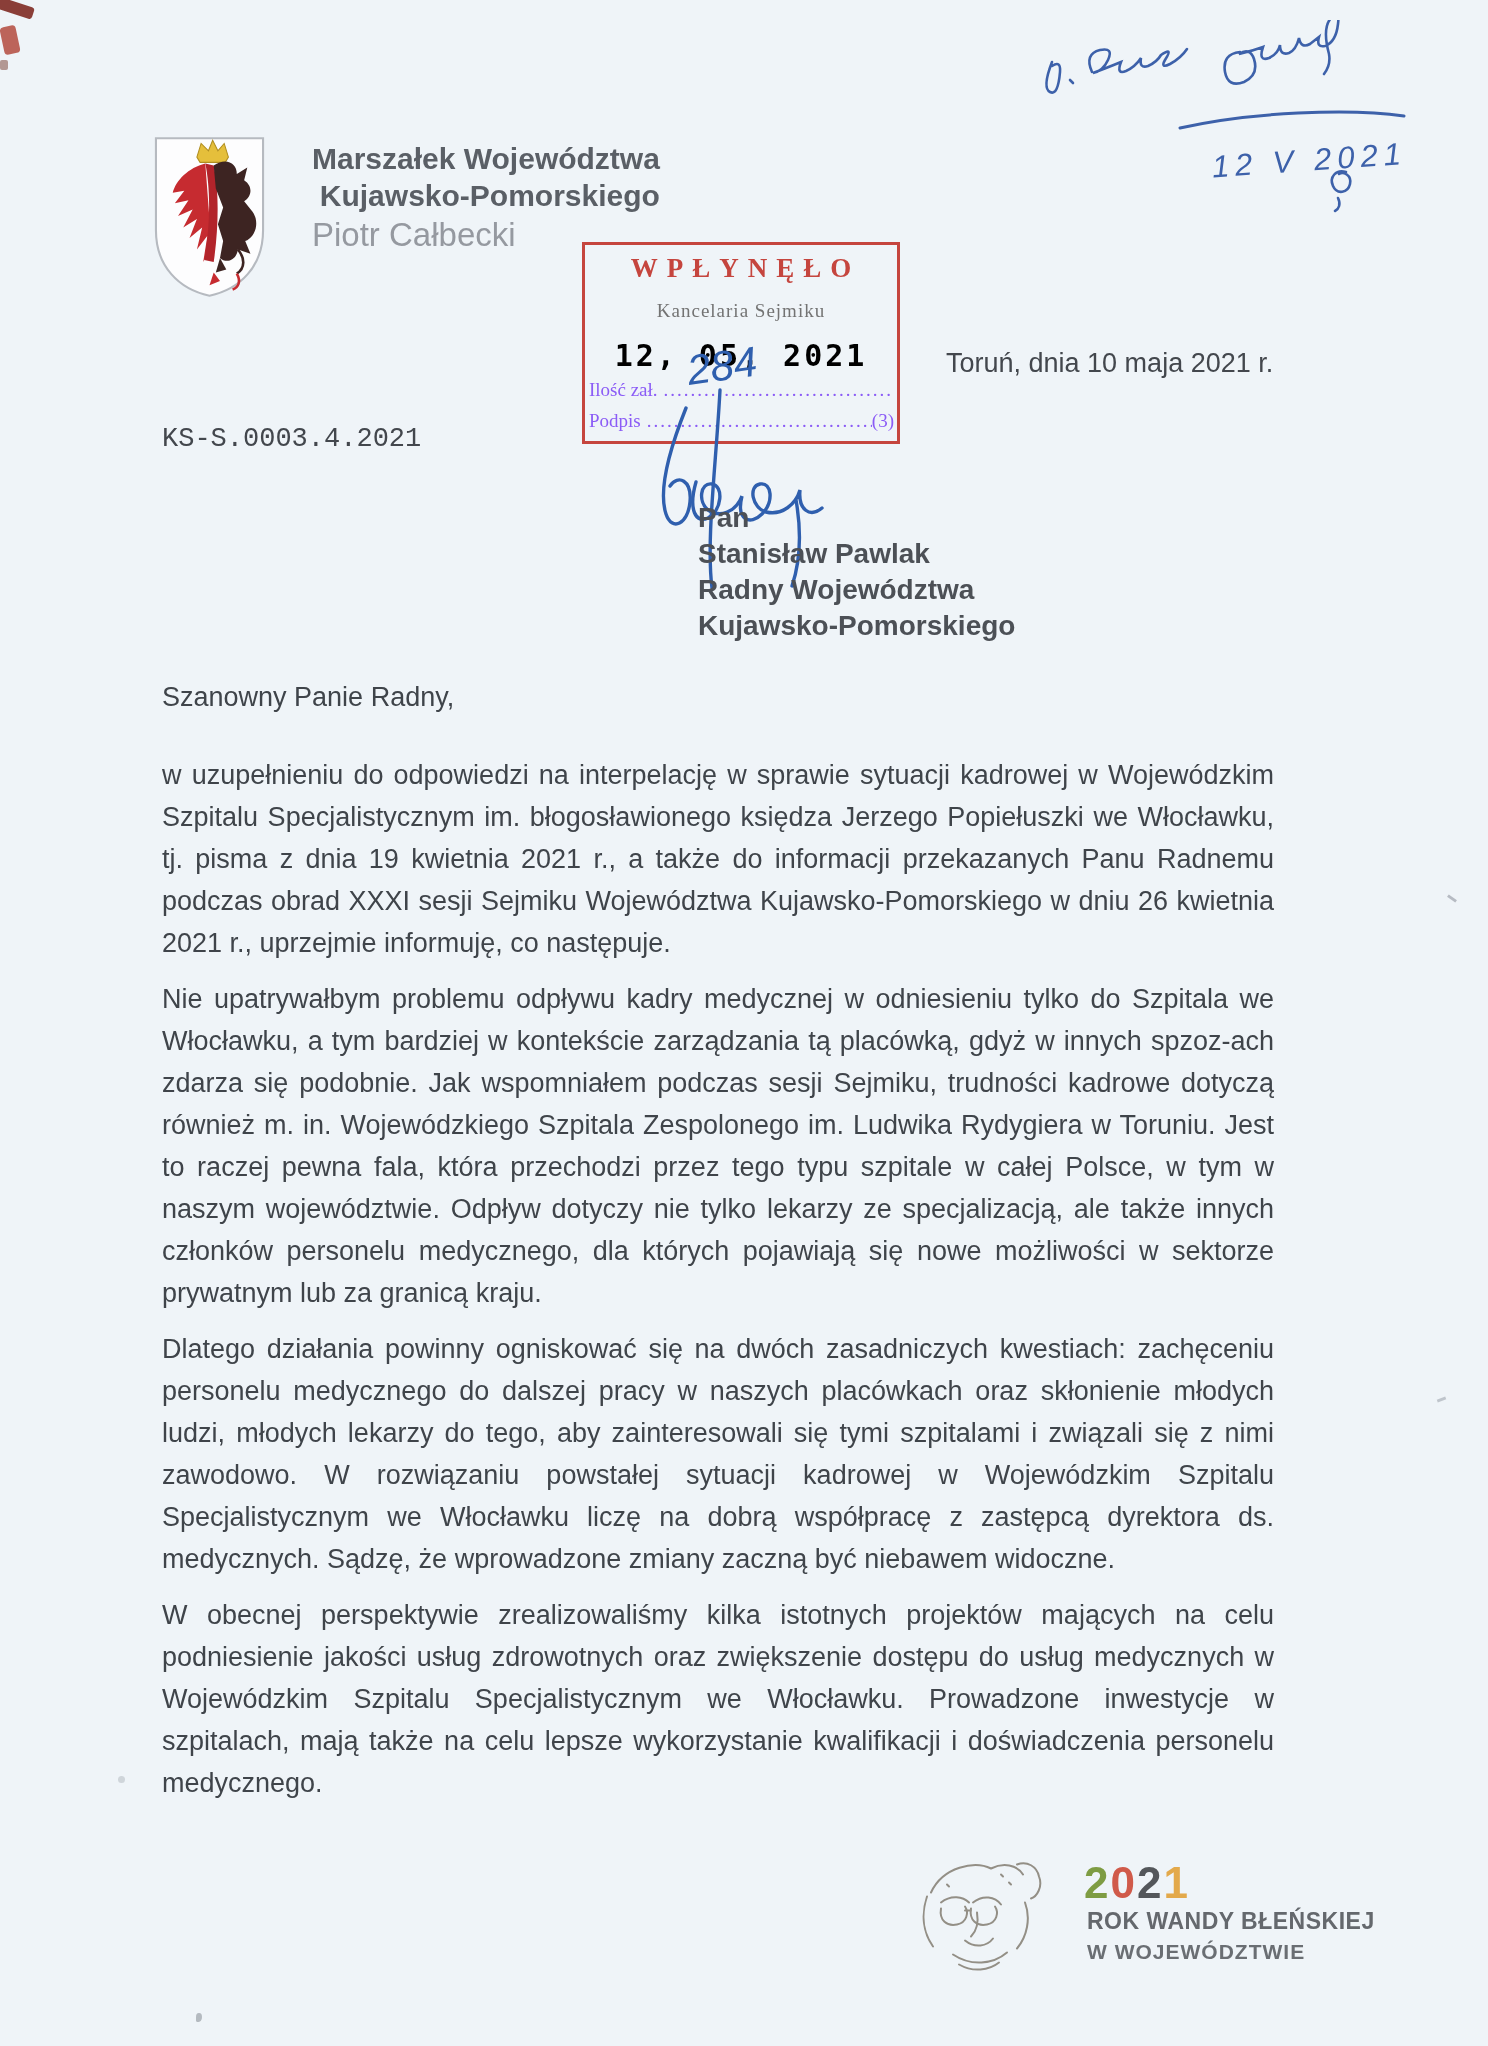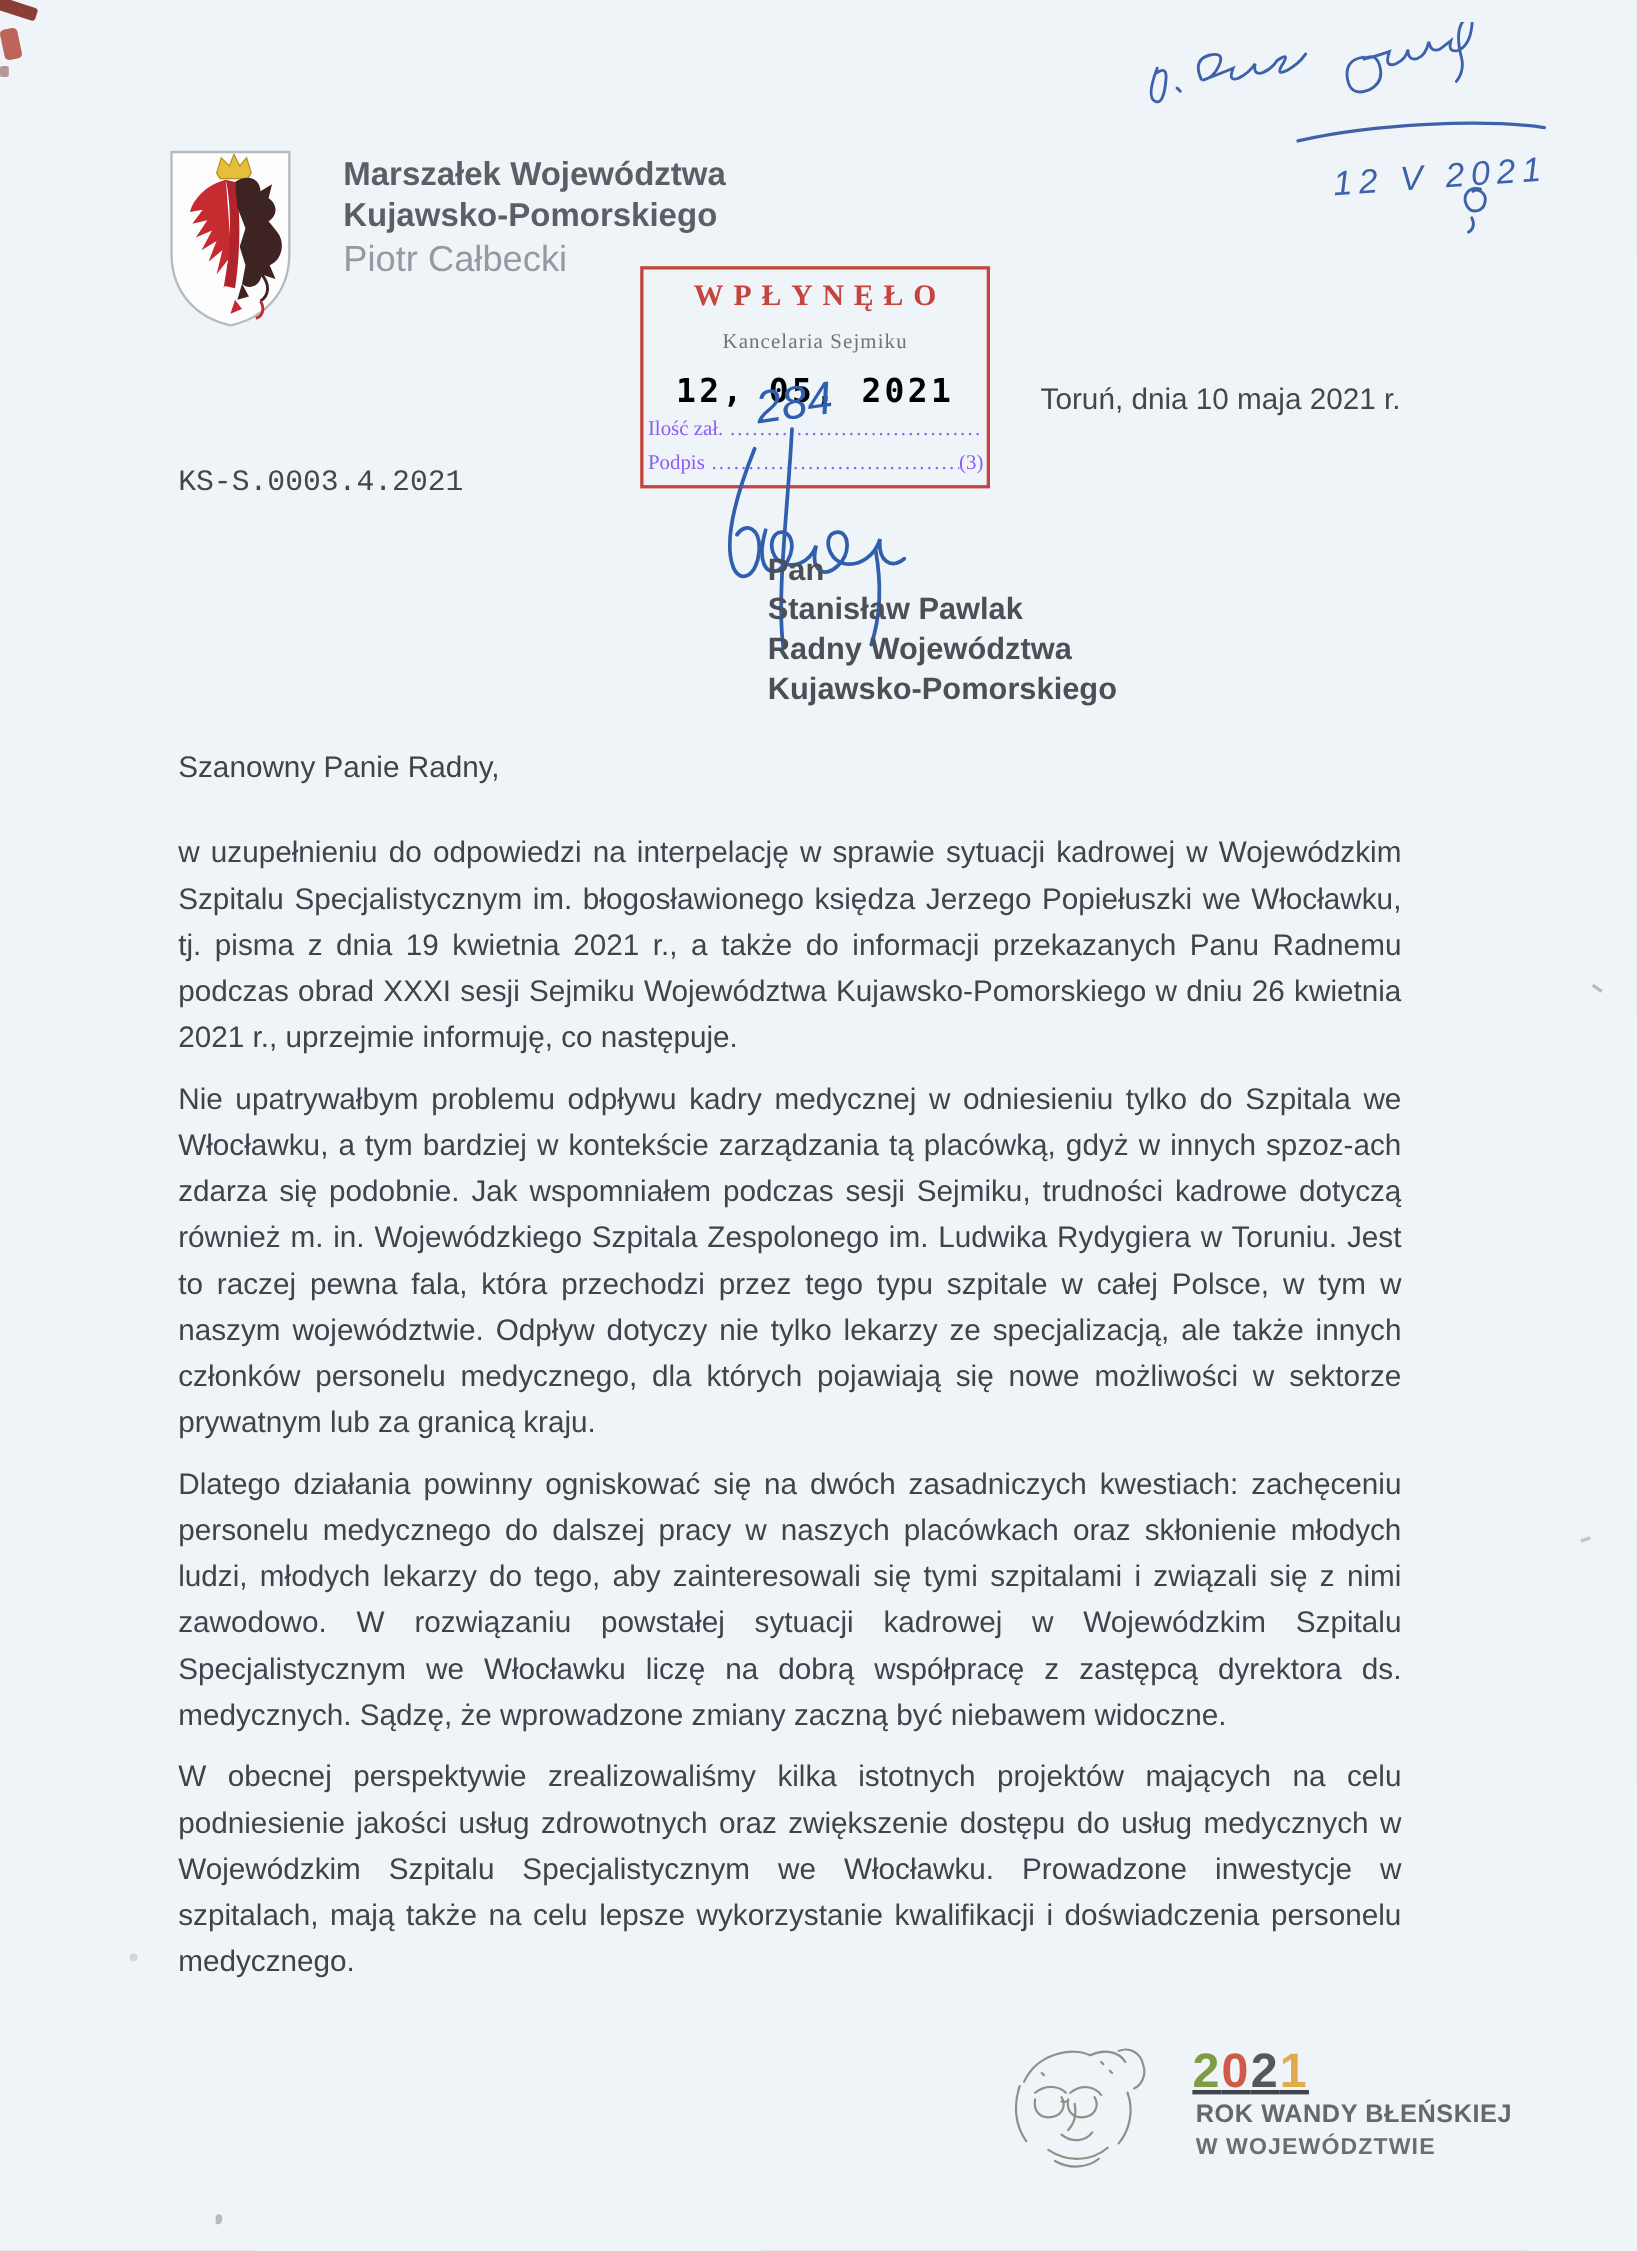--- a/index.html
+++ b/index.html
@@ -6,21 +6,21 @@
   html,body{margin:0;padding:0;background:#d9dde2;}
   .page{
     position:relative;width:1488px;height:2046px;overflow:hidden;
     background:#eff4f8;
     font-family:"Liberation Sans", sans-serif;
     color:#3f444a;
   }
   
   .crest{position:absolute;left:147px;top:134px;width:125px;height:168px;}
   .lh-text{position:absolute;left:312px;top:140px;}
-  .lh-title{font-size:30px;font-weight:700;color:#5a5f66;line-height:37px;}
+  .lh-title{font-size:30px;font-weight:700;color:#5a5f66;line-height:37px;text-align:right;}
   .lh-name{font-size:33px;font-weight:400;color:#9599a0;line-height:37px;margin-top:2px;}
   
   .hand-note{position:absolute;left:1030px;top:20px;width:400px;height:200px;}
   
   .stamp{
     position:absolute;left:582px;top:242px;width:318px;height:202px;
     border:3px solid #c5453e;box-sizing:border-box;color:#c5453e;
   }
   .stamp-title{
     margin-top:8px;text-align:center;font-family:"Liberation Serif",serif;
@@ -51,21 +51,21 @@
   .recipient{position:absolute;left:698px;top:500px;font-size:28px;font-weight:700;color:#4c5056;line-height:36px;}
   
   .salutation{position:absolute;left:162px;top:682px;font-size:27px;color:#3f444a;}
   .body-text{
     position:absolute;left:162px;top:754px;width:1112px;
     font-size:27px;line-height:42px;color:#3f444a;text-align:justify;
   }
   .body-text p{margin:0 0 14px 0;}
   
   .sketch{position:absolute;left:913px;top:1856px;width:150px;height:125px;}
-  .year{position:absolute;left:1084px;top:1858px;font-size:44px;font-weight:700;letter-spacing:2px;text-decoration:underline;}
+  .year{position:absolute;left:1084px;top:1858px;font-size:44px;font-weight:700;letter-spacing:2px;}
   .campaign1{position:absolute;left:1087px;top:1908px;font-size:23px;font-weight:700;color:#64686d;letter-spacing:.5px;}
   .campaign2{position:absolute;left:1087px;top:1940px;font-size:21px;font-weight:600;color:#6a6e73;letter-spacing:1px;}
   
   .art{position:absolute;}
   .art-1{left:-4px;top:2px;width:38px;height:12px;background:#7e2a22;transform:rotate(18deg);border-radius:3px;opacity:.9;}
   .art-2{left:2px;top:26px;width:16px;height:28px;background:#b34a3e;border-radius:4px;transform:rotate(-12deg);opacity:.85;}
   .art-3{left:0;top:60px;width:8px;height:10px;background:#8a5a50;opacity:.6;border-radius:2px;}
   .art-4{left:1447px;top:897px;width:10px;height:3px;background:#a7adb5;transform:rotate(35deg);opacity:.8;}
   .art-5{left:1437px;top:1398px;width:9px;height:3px;background:#b3b9c0;transform:rotate(-20deg);opacity:.8;}
   .art-6{left:196px;top:2013px;width:6px;height:9px;background:#9ba1a8;border-radius:50% 50% 60% 20%;opacity:.7;}

